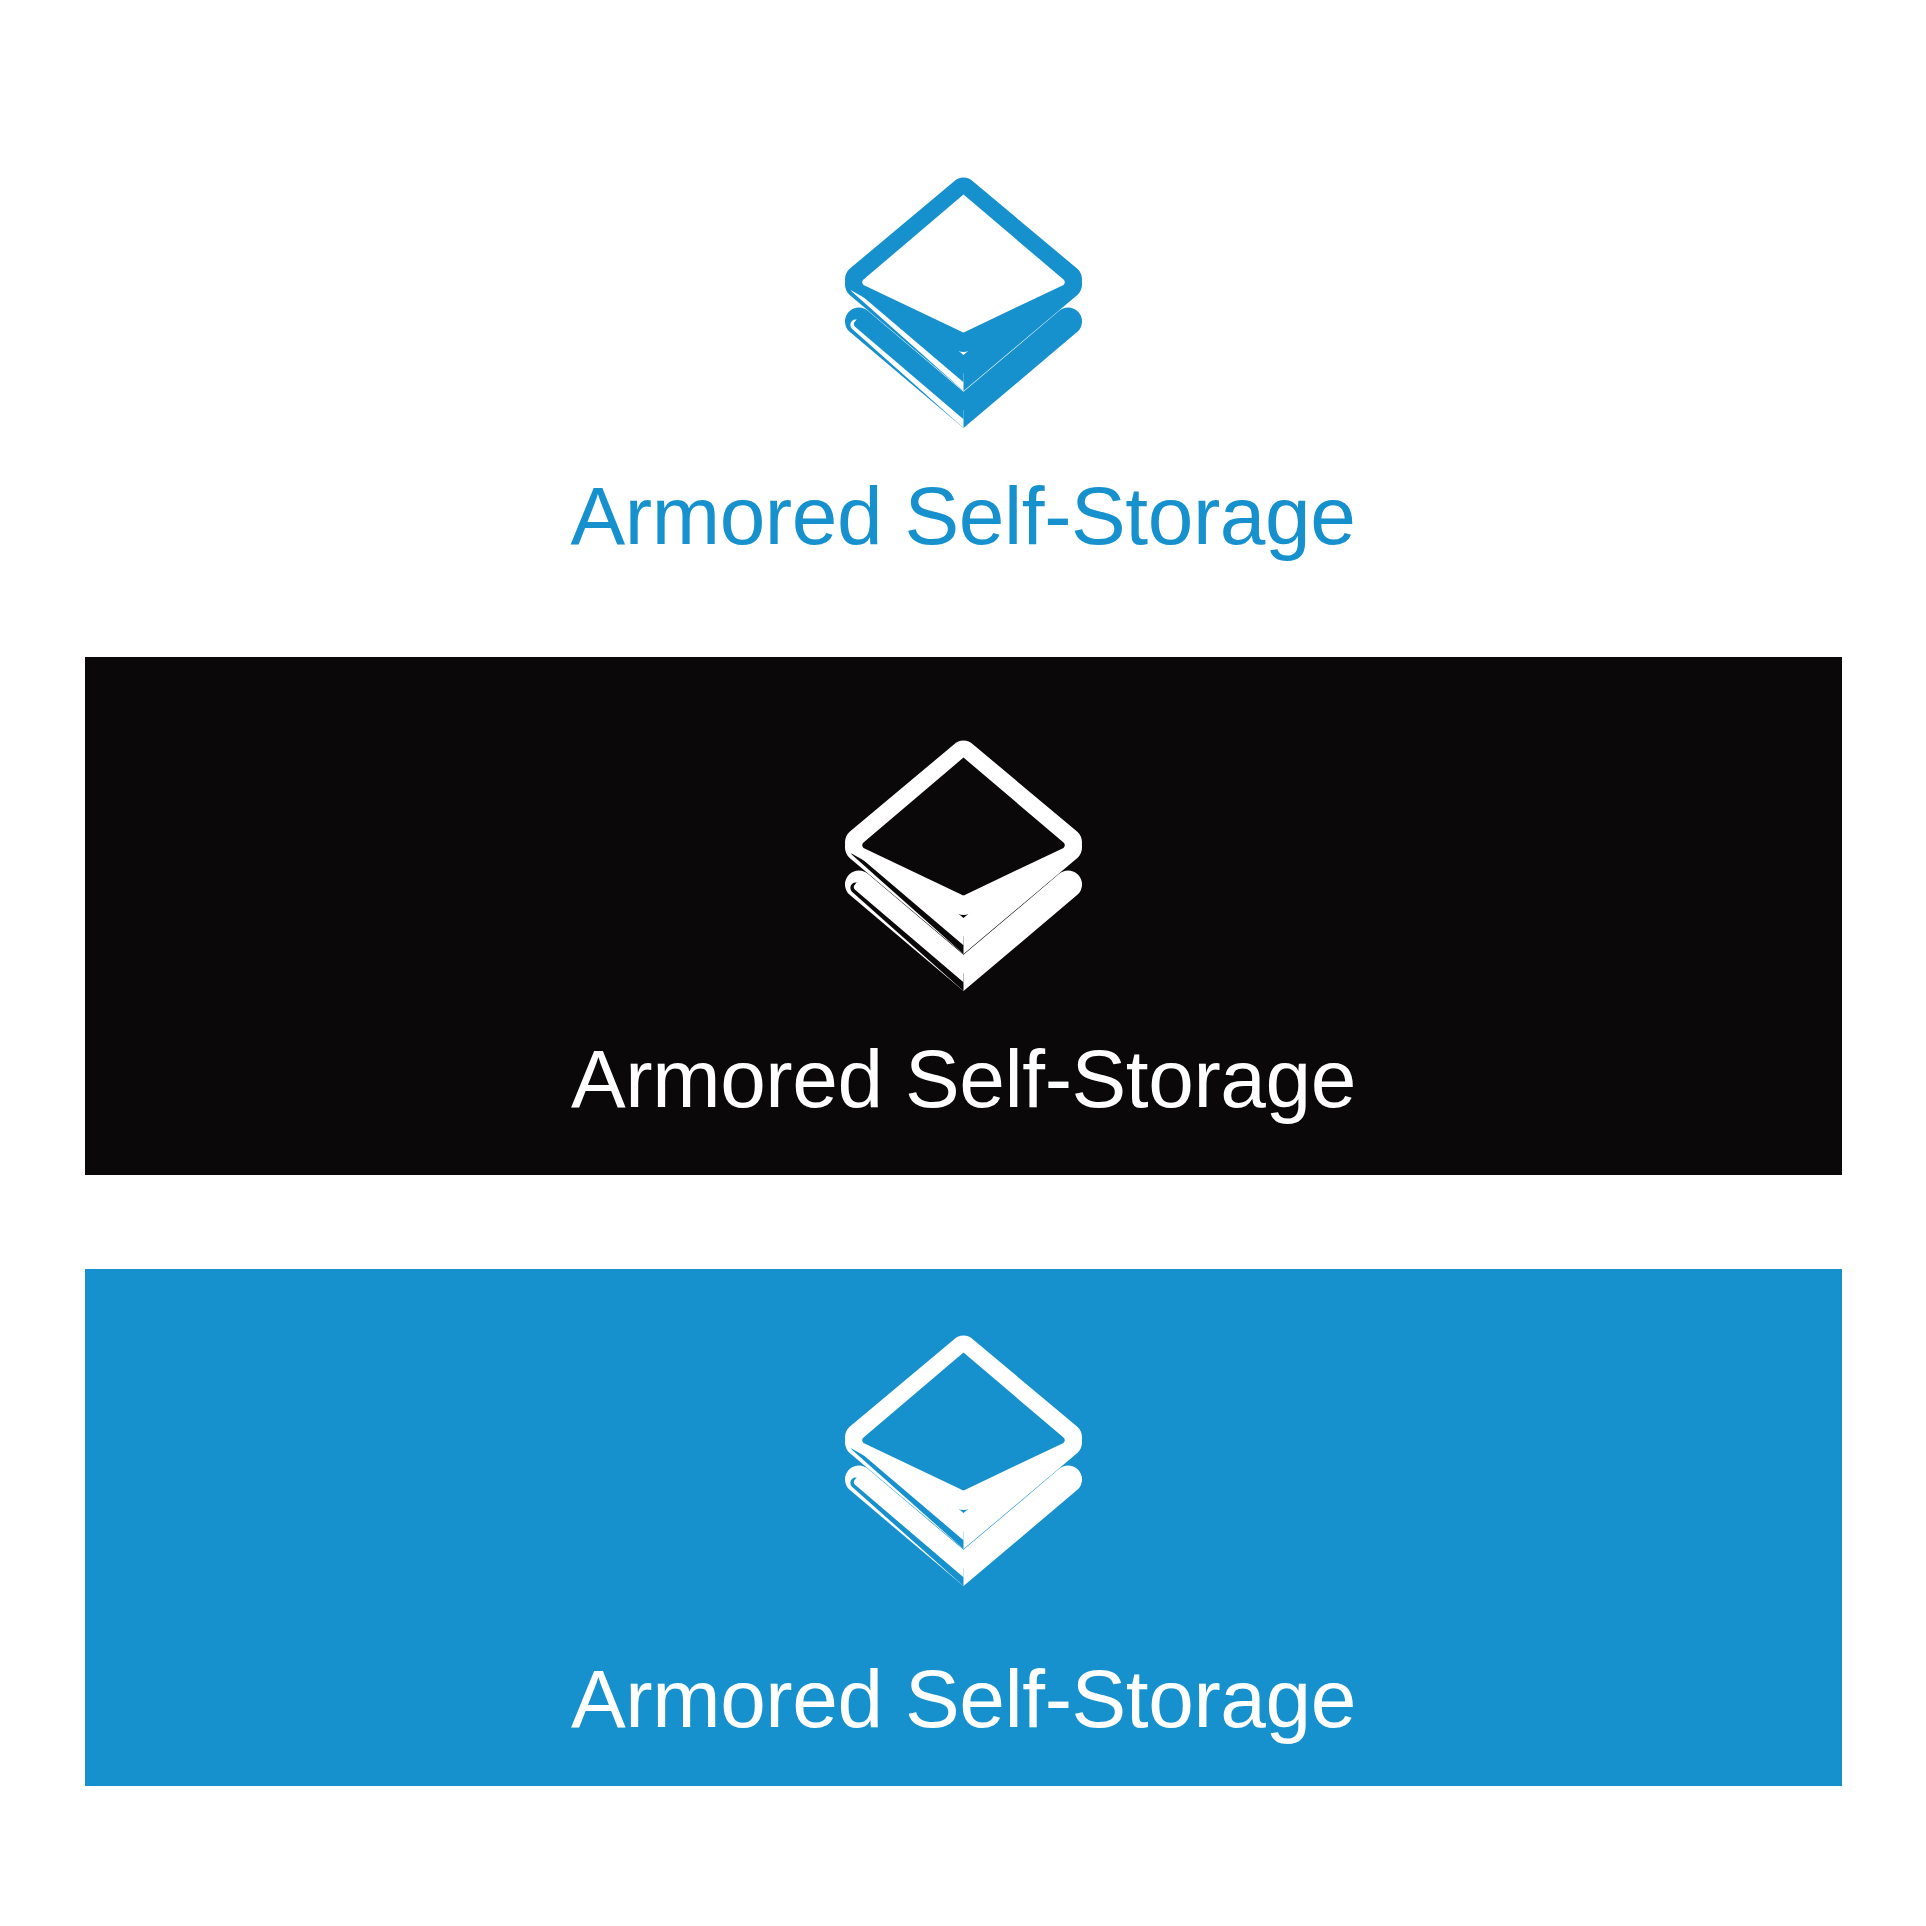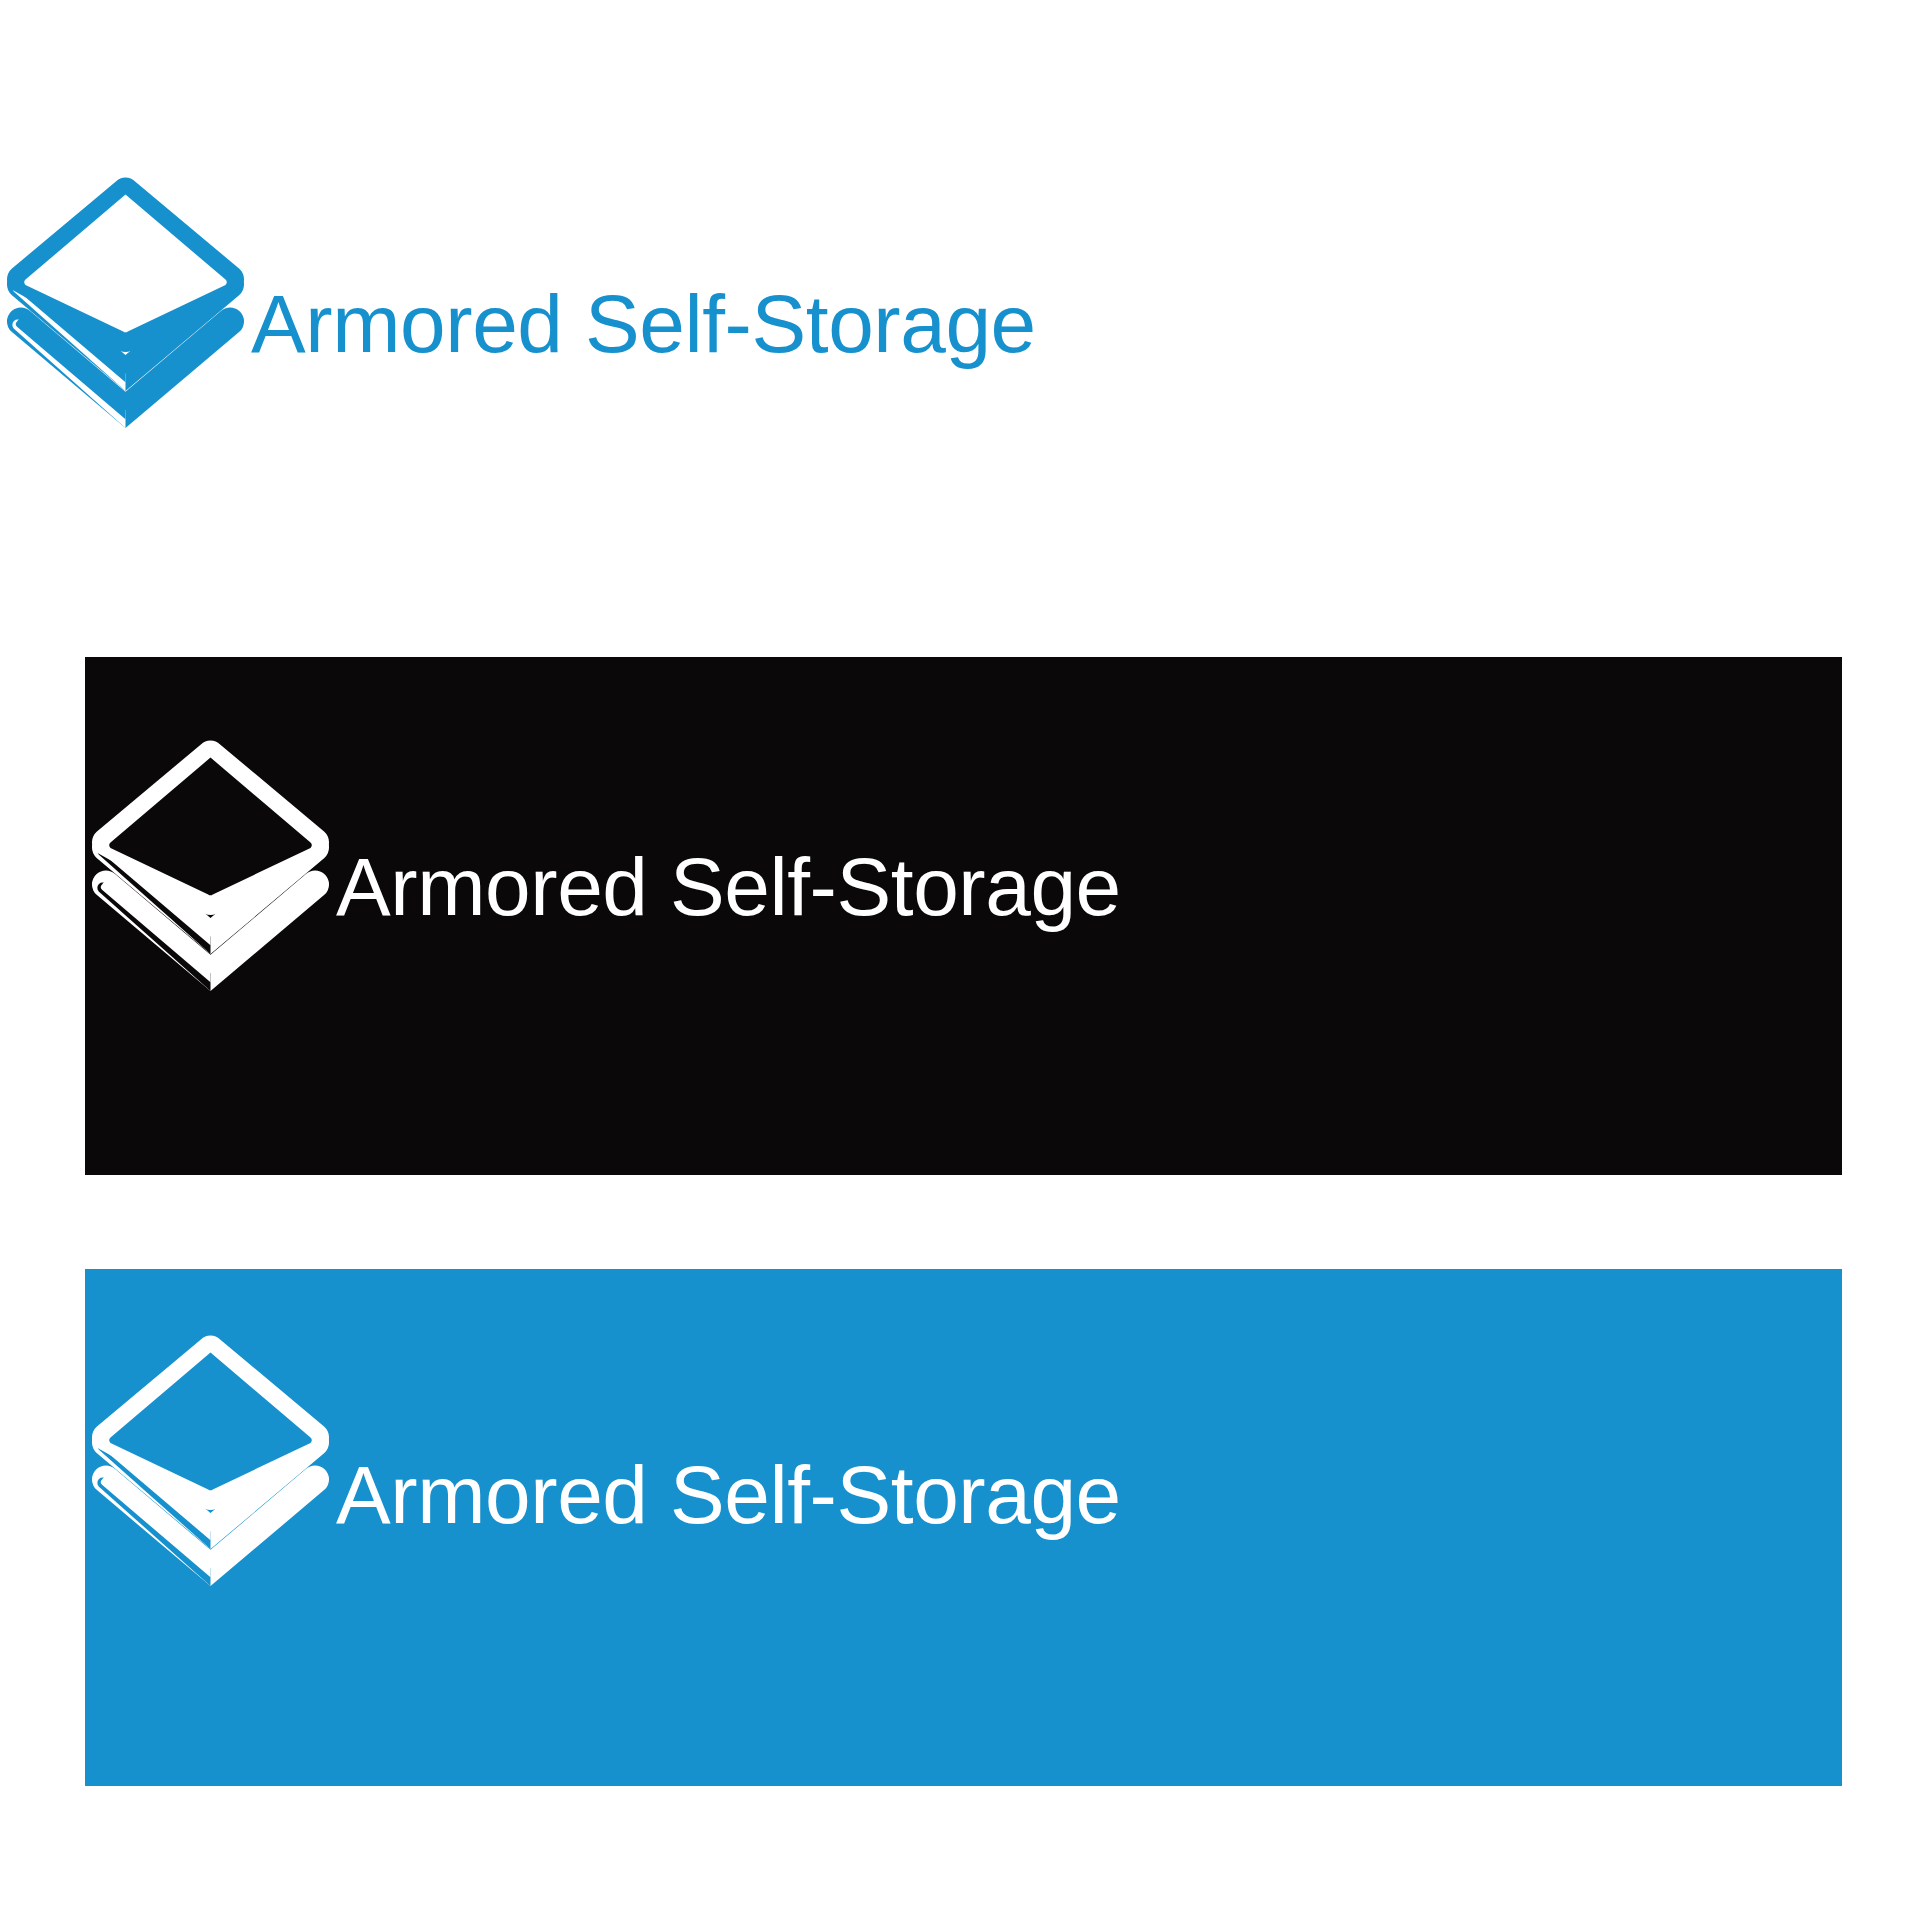--- a/index.html
+++ b/index.html
@@ -19,20 +19,21 @@
     position: relative;
     width: 1926px;
     height: 1926px;
     background: #ffffff;
   }
 
   
   .lockup {
     position: absolute;
     display: flex;
+    flex-direction: column;
     align-items: center;
     justify-content: flex-start;
   }
 
   .markwrap {
     display: block;
     line-height: 0;
   }
 
   .wordmark {

